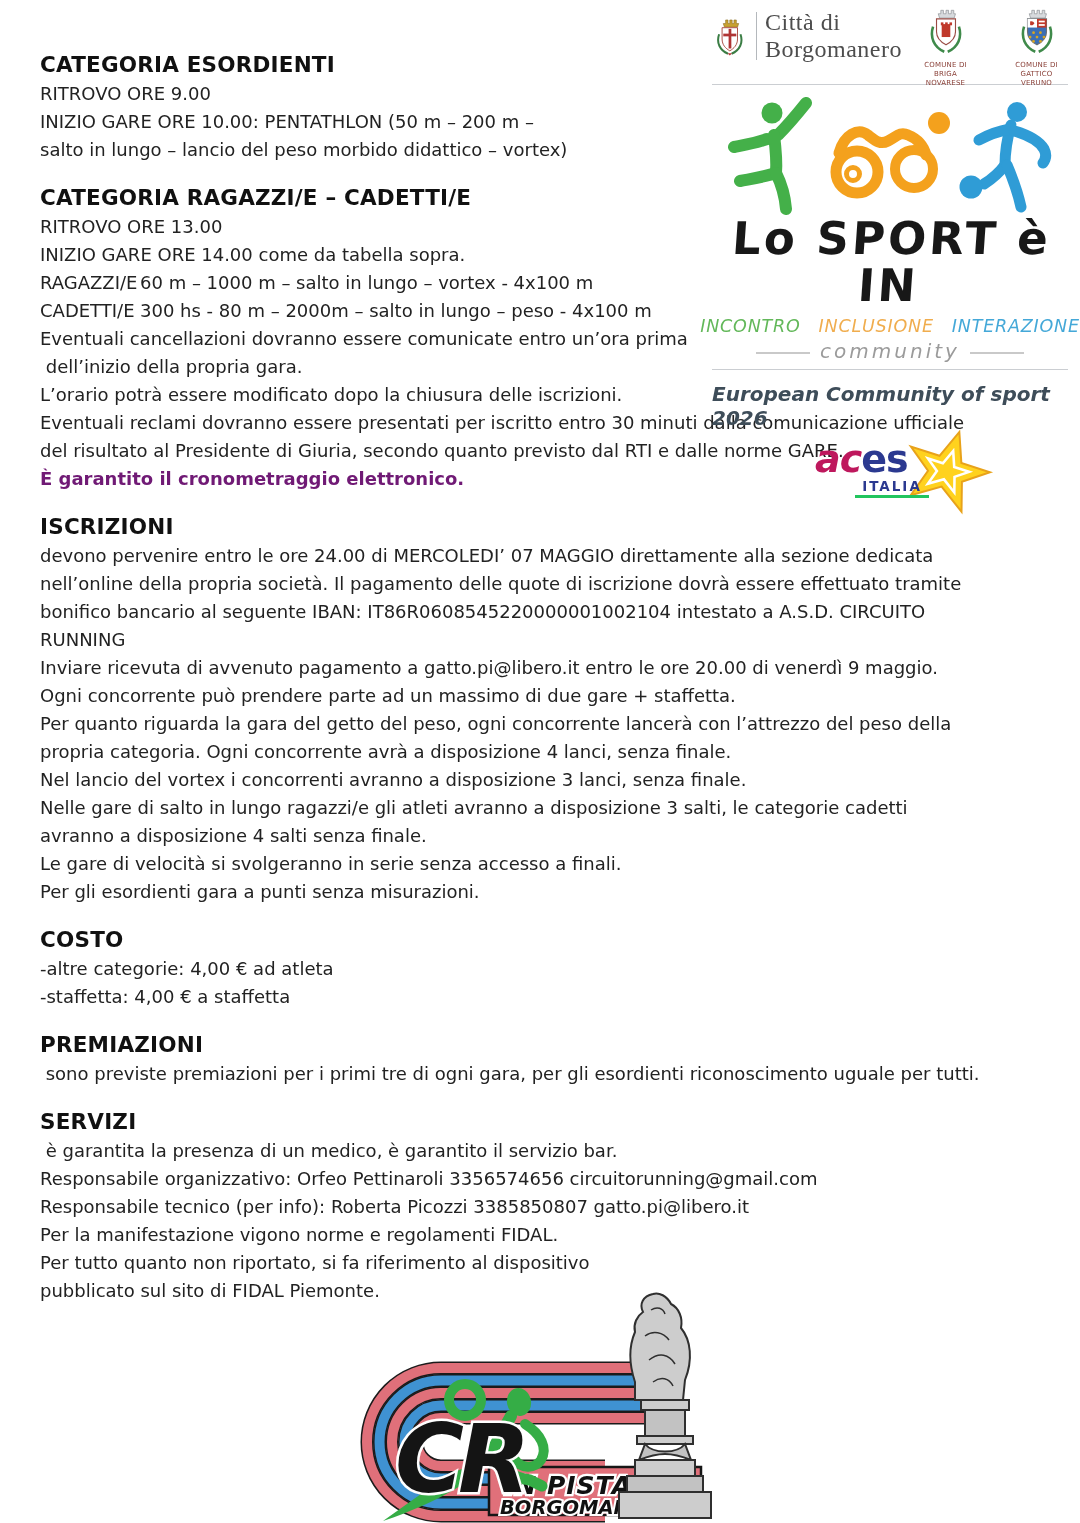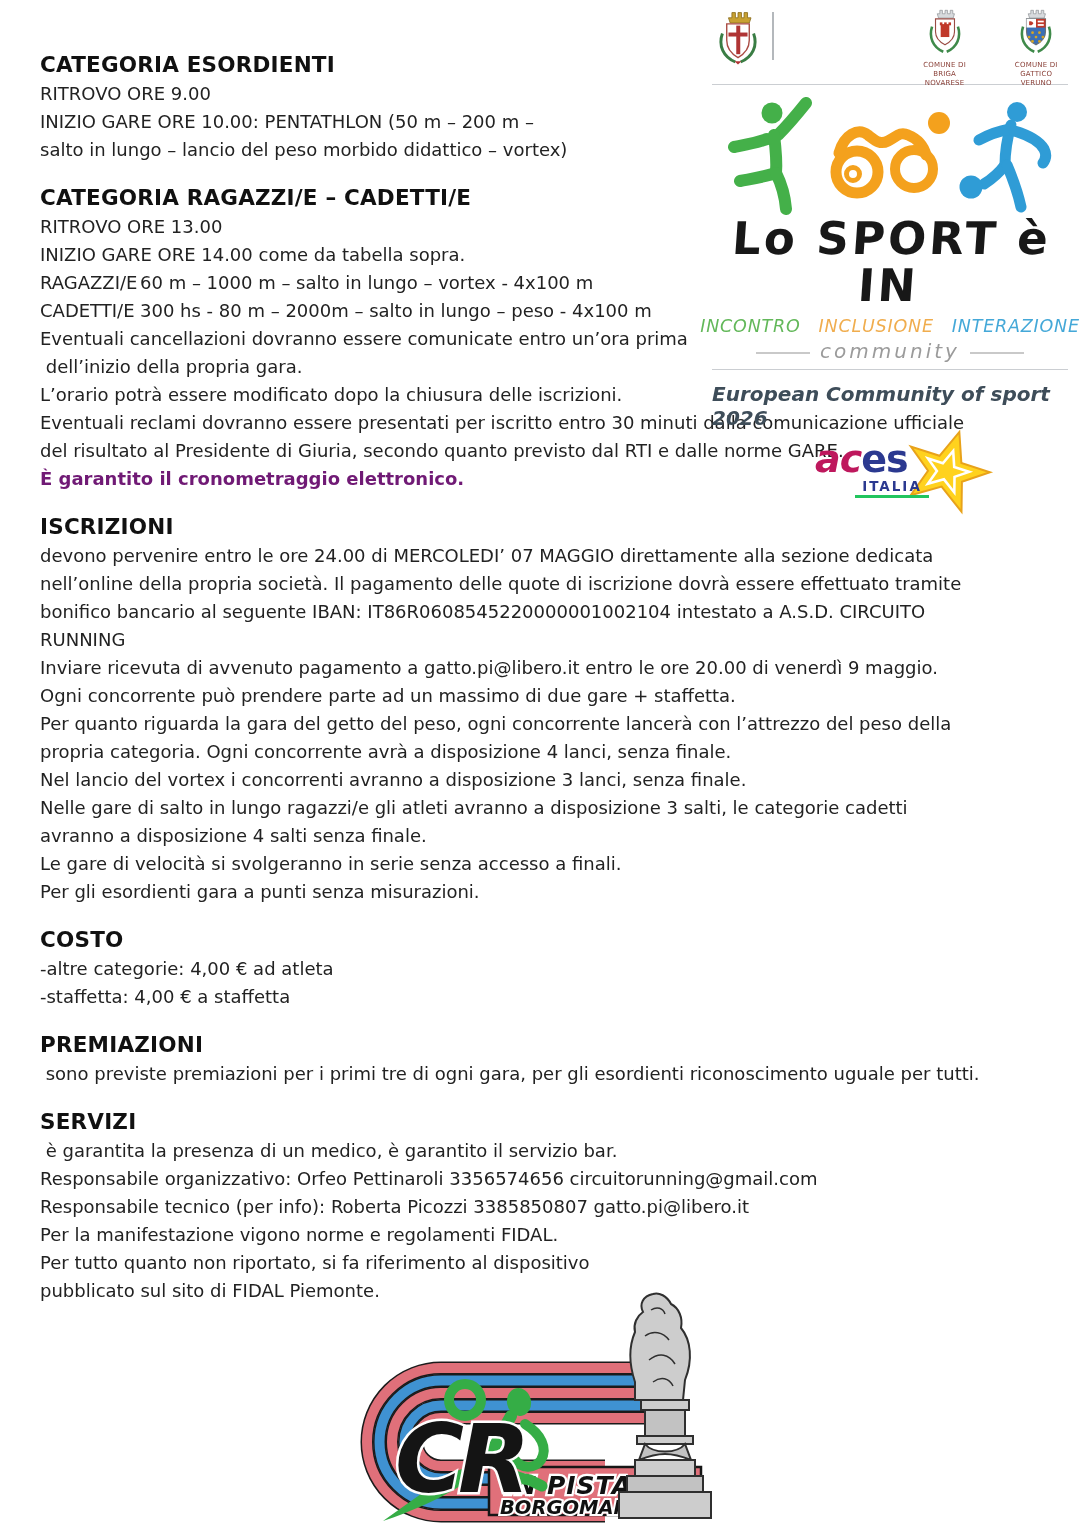--- a/index.html
+++ b/index.html
@@ -95,20 +95,24 @@
         <svg width="52" height="60" viewBox="0 0 60 66">
           <path d="M19 12 h4 v-6 h4 v6 h3 v-6 h4 v6 h3 v-6 h4 v6 h4 l-2 6 H21 Z" fill="#c8a132" stroke="#8c6f20" stroke-width="1"></path>
           <path d="M17 19 h26 v19 c0 10 -6 16 -13 20 c-7 -4 -13 -10 -13 -20 Z" fill="#ffffff" stroke="#a94a42" stroke-width="1.6"></path>
           <rect x="28" y="21" width="4.6" height="33" fill="#b03434"></rect>
           <rect x="19" y="29" width="22" height="4.6" fill="#b03434"></rect>
           <path d="M12 30 C7 44 13 57 27 63" fill="none" stroke="#3a7d44" stroke-width="3.4"></path>
           <path d="M48 30 C53 44 47 57 33 63" fill="none" stroke="#3a7d44" stroke-width="3.4"></path>
           <path d="M26 62 L34 62 L30 66 Z" fill="#b03434"></path>
         </svg>
         <div class="borgo-div"></div>
+        <div class="borgo-text">
+          <div>Città di</div>
+          <div>Borgomanero</div>
+        </div>
       </div>
 
       <div class="crest c1">
         <svg width="44" height="50" viewBox="0 0 50 58">
           <path d="M16 9 h3 v-4 h3 v4 h3 v-4 h3 v4 h3 v-4 h3 v4 h2 l-1.5 5 h-17 Z" fill="#d7dadd" stroke="#8d9094" stroke-width="0.8"></path>
           <path d="M14 15 h22 v15 c0 8 -5 12 -11 15 c-6 -3 -11 -7 -11 -15 Z" fill="#ffffff" stroke="#9a4b44" stroke-width="1.3"></path>
           <rect x="20" y="21" width="10" height="15" fill="#c0392b"></rect>
           <rect x="19" y="19" width="3" height="3.4" fill="#c0392b"></rect>
           <rect x="24" y="19" width="3" height="3.4" fill="#c0392b"></rect>
           <rect x="29" y="19" width="3" height="3.4" fill="#c0392b"></rect>

